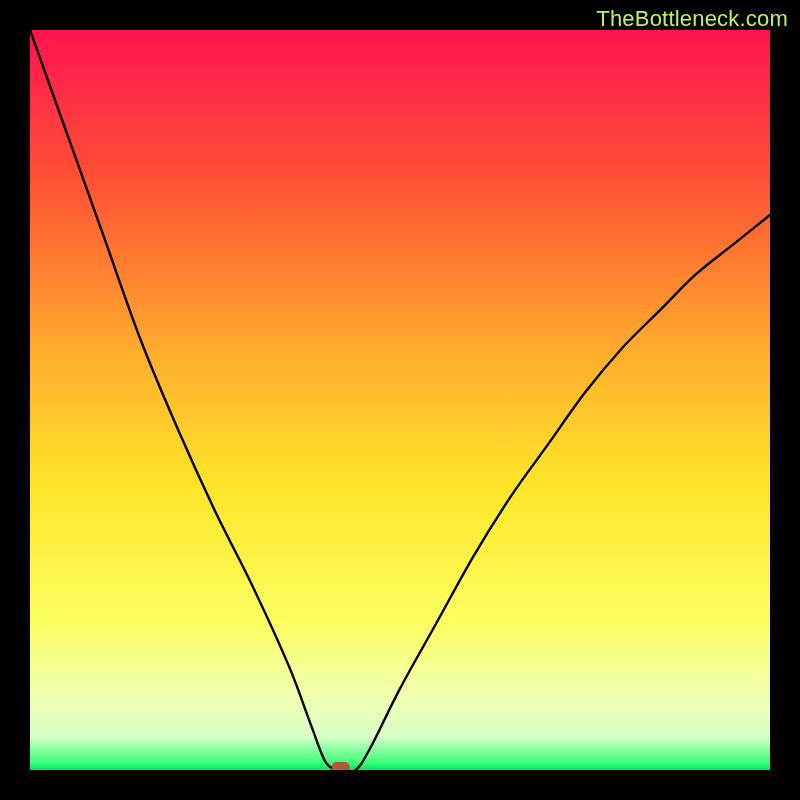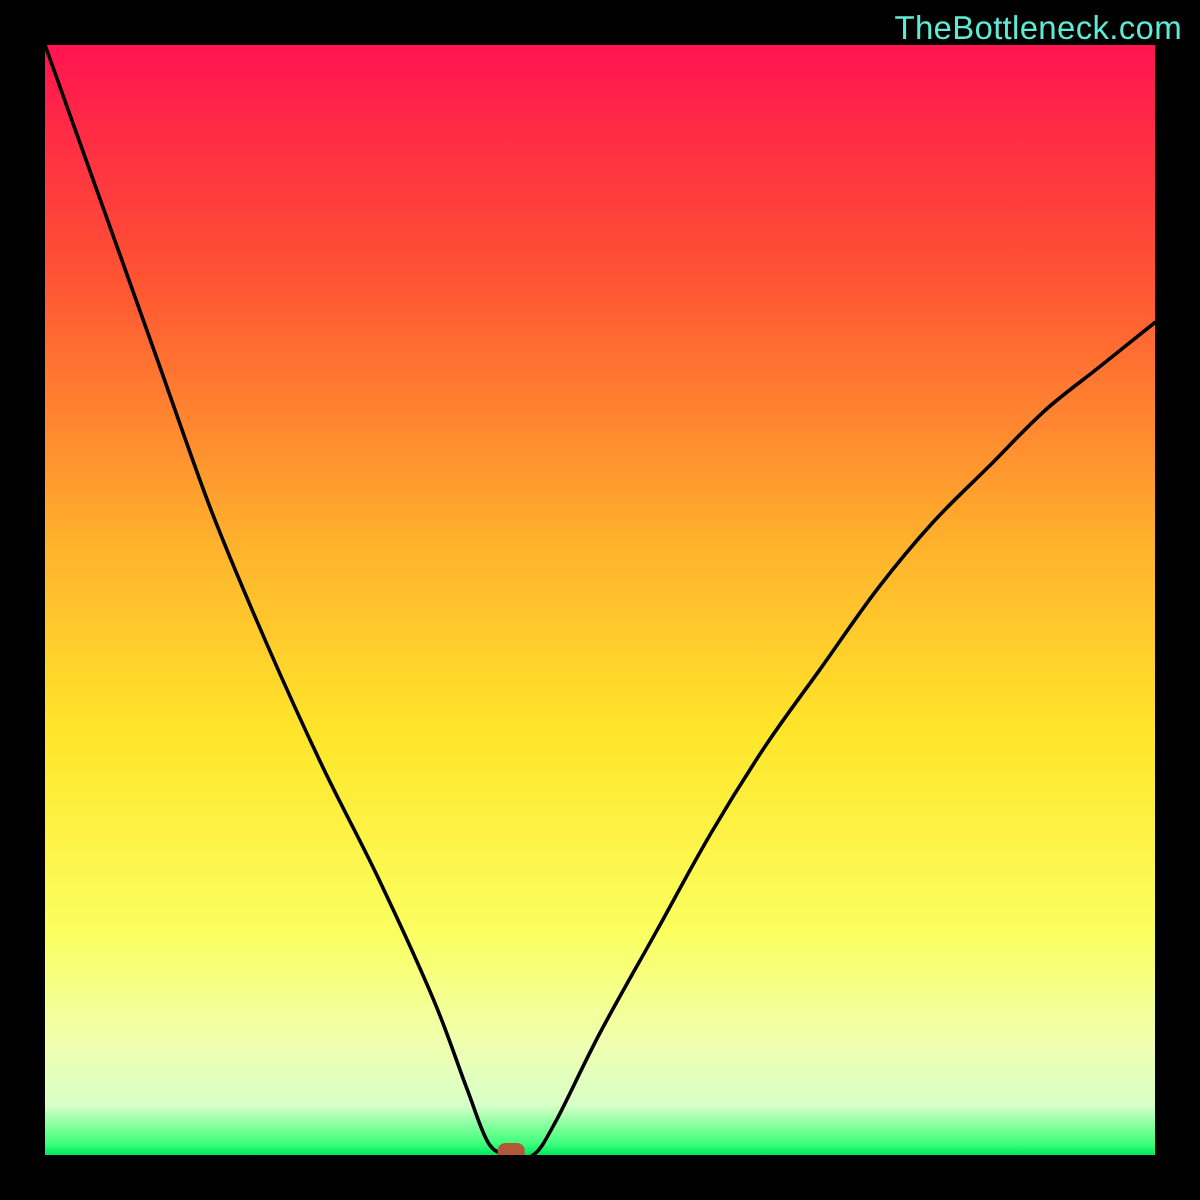--- a/index.html
+++ b/index.html
@@ -21,21 +21,21 @@
     position: absolute;
     left: 30px;
     top: 30px;
     width: 740px;
     height: 740px;
   }
   .watermark {
     position: absolute;
     top: 6px;
     right: 12px;
-    color: #5eead4;
+    color: #bef264;
     font-size: 22px;
     font-weight: 500;
     letter-spacing: 0.2px;
     user-select: none;
   }
   svg { display: block; }
 </style>
 </head>
 <body>
 

